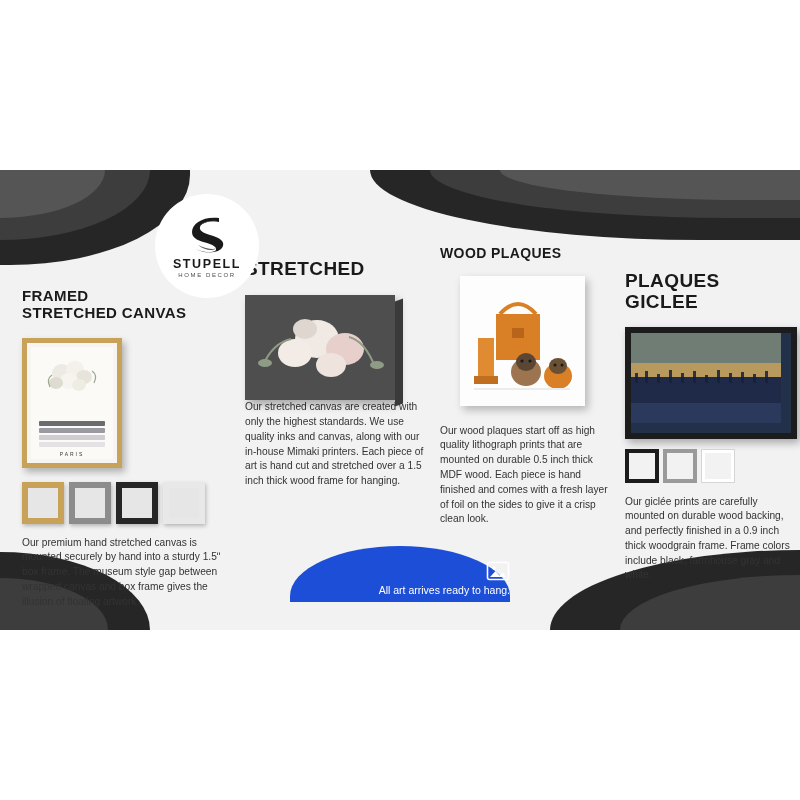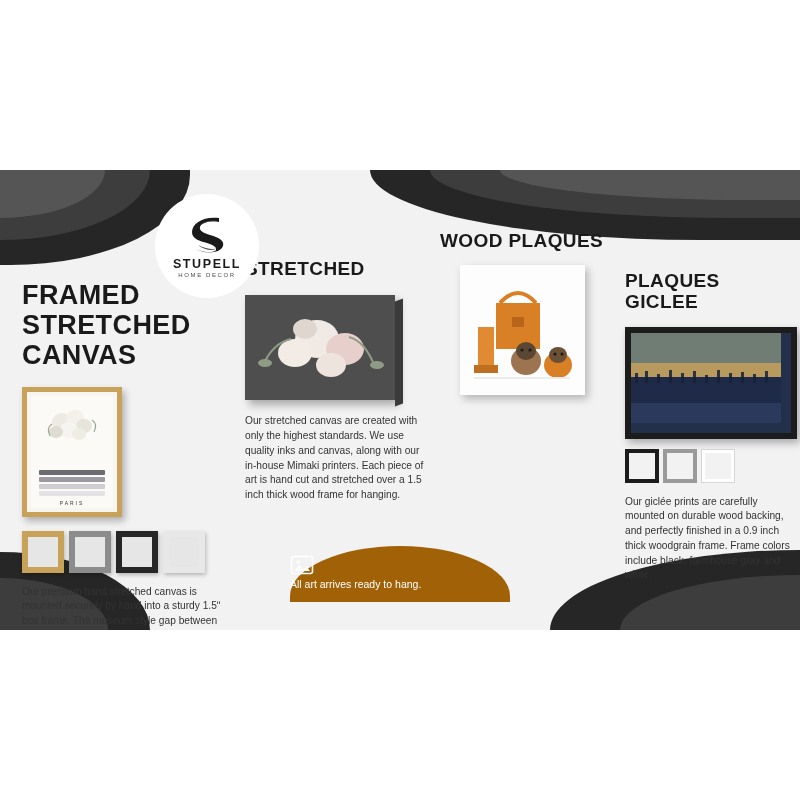--- a/index.html
+++ b/index.html
@@ -97,21 +97,21 @@
     font-weight:bold;
     color:#1a1a1a;
     line-height:1.12;
     letter-spacing:0.4px;
   }
   .col-body{
     font-size:10.2px;line-height:1.45;color:#333;
   }
   
   #col1{left:22px;top:110px;width:200px;}
-  #col1 .col-title{font-size:27px;}
+  #col1 .col-title{font-size:15px;margin-top:8px;}
   .c1-art{
     margin-top:16px;width:90px;height:120px;
     border:5px solid #c9a25a;
     background:#f7f5f1;
     position:relative;
     box-shadow:3px 4px 7px rgba(0,0,0,.28);
   }
   .c1-art .mat{position:absolute;inset:4px;background:#fbfaf7;}
   .c1-bouquet{
     position:absolute;left:50%;top:14px;transform:translateX(-50%);
@@ -138,21 +138,21 @@
     margin-top:16px;width:150px;height:105px;
     background:#4a4a4a;position:relative;
     box-shadow:4px 5px 8px rgba(0,0,0,.3);
   }
   .c2-art .edge{
     position:absolute;right:-8px;top:5px;width:8px;height:105px;
     background:#3a3a3a;transform:skewY(-20deg);
   }
   
   #col3{left:440px;top:60px;width:170px;}
-  #col3 .col-title{font-size:19px;}
+  #col3 .col-title{font-size:14px;margin-top:16px;}
   .c3-art{
     margin-top:14px;width:125px;height:130px;margin-left:20px;
     background:#fdfdfd;position:relative;
     box-shadow:3px 4px 8px rgba(0,0,0,.25);
   }
   
   #col4{left:625px;top:100px;width:165px;}
   #col4 .col-title{font-size:19px;}
   .c4-art{
     margin-top:14px;width:160px;height:100px;
@@ -160,26 +160,26 @@
     background:#22304a;position:relative;
     box-shadow:3px 4px 8px rgba(0,0,0,.3);
   }
   .c4-frames{display:flex;gap:4px;margin-top:10px;}
   .frm{width:34px;height:34px;position:relative;}
   .frm i{position:absolute;inset:4px;background:#f2f2f2;display:block;}
   
   .ribbon{
     position:absolute;left:290px;bottom:28px;
     width:220px;height:56px;
-    background:#a16207;
+    background:#1d4ed8;
     border-top-left-radius:110px 50px;
     border-top-right-radius:110px 50px;
     display:flex;flex-direction:column;
-    align-items:flex-start;justify-content:flex-end;
-    padding-bottom:12px;box-sizing:border-box;
+    align-items:flex-end;justify-content:flex-end;
+    padding-bottom:6px;box-sizing:border-box;
     z-index:5;
   }
   .ribbon-icon{width:24px;height:20px;margin-bottom:3px;}
   .ribbon-text{color:#fff;font-size:10.5px;}
 </style>
 </head>
 <body>
 
 <div class="canvas">
 
@@ -265,21 +265,21 @@
           <ellipse cx="50" cy="58" rx="17" ry="14" fill="#f3ece6"></ellipse>
           <ellipse cx="86" cy="70" rx="15" ry="12" fill="#efe3dd"></ellipse>
           <ellipse cx="60" cy="34" rx="12" ry="10" fill="#ded6cf"></ellipse>
           <path d="M18 70 Q28 48 46 44" stroke="#8f9c85" stroke-width="2" fill="none"></path>
           <path d="M130 72 Q120 46 104 42" stroke="#8f9c85" stroke-width="2" fill="none"></path>
           <ellipse cx="20" cy="68" rx="7" ry="4" fill="#8f9c85"></ellipse>
           <ellipse cx="132" cy="70" rx="7" ry="4" fill="#8f9c85"></ellipse>
         </svg>
       </div>
 
-      <div class="col-body" style="margin-top:14px;">Our stretched canvas are created with only the highest standards. We use quality inks and canvas, along with our in-house Mimaki printers. Each piece of art is hand cut and stretched over a 1.5 inch thick wood frame for hanging.</div>
+      <div class="col-body" style="">Our stretched canvas are created with only the highest standards. We use quality inks and canvas, along with our in-house Mimaki printers. Each piece of art is hand cut and stretched over a 1.5 inch thick wood frame for hanging.</div>
     </div>
 
     <div class="col" id="col3">
       <div class="col-title">
         <div>WOOD PLAQUES</div>
       </div>
 
       <div class="c3-art">
         <svg viewBox="0 0 125 130" width="125" height="130">
           <rect width="125" height="130" fill="#fdfdfd"></rect>
@@ -293,20 +293,21 @@
           <circle cx="62" cy="85" r="1.6" fill="#1a1a1a"></circle>
           <circle cx="70" cy="85" r="1.6" fill="#1a1a1a"></circle>
           <ellipse cx="98" cy="100" rx="14" ry="13" fill="#d98027"></ellipse>
           <ellipse cx="98" cy="90" rx="9" ry="8" fill="#6a5034"></ellipse>
           <circle cx="95" cy="89" r="1.5" fill="#1a1a1a"></circle>
           <circle cx="102" cy="89" r="1.5" fill="#1a1a1a"></circle>
           <rect x="14" y="112" width="96" height="2" fill="#ececec"></rect>
         </svg>
       </div>
 
+      <div class="col-body" style="margin-top:18px;">Our wood plaques start off as high quality lithograph prints that are mounted on durable 0.5 inch thick MDF wood. Each piece is hand finished and comes with a fresh layer of foil on the sides to give it a crisp clean look.</div>
     </div>
 
     <div class="col" id="col4">
       <div class="col-title">
         <div>PLAQUES GICLEE</div>
       </div>
 
       <div class="c4-art">
         <svg viewBox="0 0 150 90" width="150" height="90">
           <rect width="150" height="90" fill="#5b6b6e"></rect>

